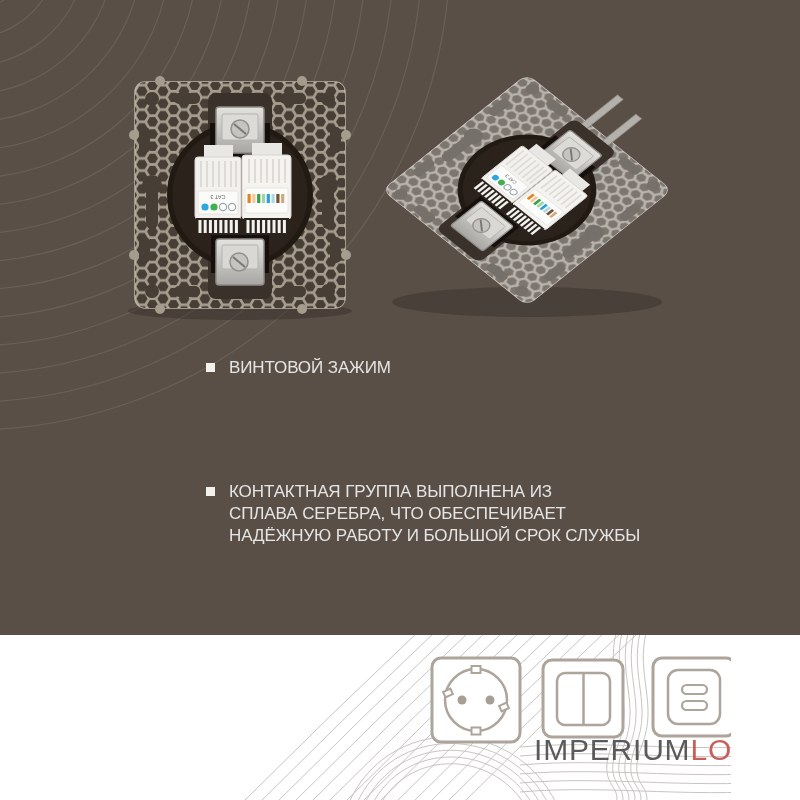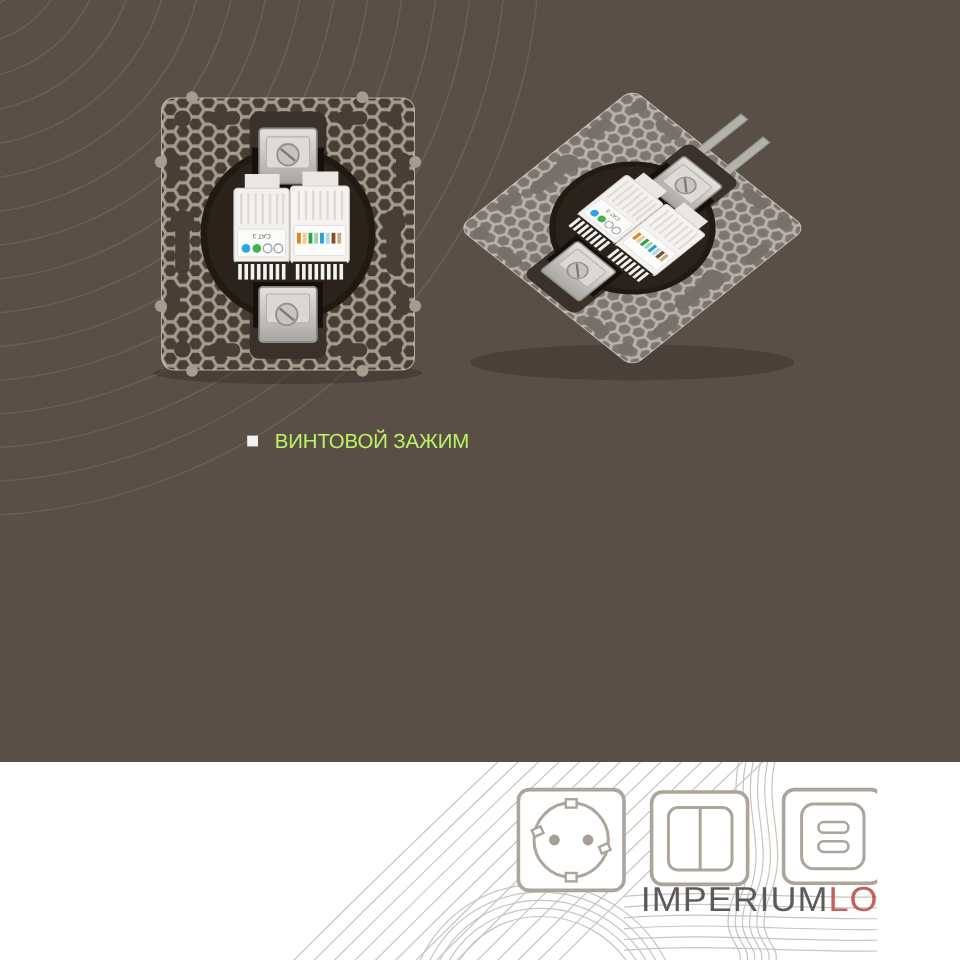--- a/index.html
+++ b/index.html
@@ -9,21 +9,21 @@
     -webkit-font-smoothing:antialiased;
   }
   .dark-section{position:absolute;left:0;top:0;width:800px;height:635px;background:#594f47;overflow:hidden;}
   .light-section{position:absolute;left:0;top:635px;width:731px;height:165px;background:#ffffff;overflow:hidden;}
   .layer{position:absolute;left:0;top:0;}
 
   
   .feature{position:absolute;left:206px;display:flex;gap:14px;}
   .feature .sq{width:9px;height:9px;background:#f3f1ee;margin-top:6px;flex:none;}
   .feature .txt{
-    font-size:17px;line-height:22px;color:#bef264;letter-spacing:-0.1px;
+    font-size:17px;line-height:22px;color:#e5e5e5;letter-spacing:-0.1px;
     white-space:pre-line;font-family:"Liberation Sans",sans-serif;
   }
   .feature-1{top:357px;}
   .feature-2{top:409px;}
   .feature-3{top:481px;}
   .brand{
     position:absolute;left:534px;top:734px;
     font-size:30px;letter-spacing:0.8px;color:#4f4e4e;opacity:0.92;
     transform:scaleY(0.96);transform-origin:left top;
   }
@@ -221,20 +221,26 @@
           <rect x="10" y="-144" width="8" height="50"></rect>
         </g>
         <use href="#mech" transform="scale(0.95)"></use>
       </g>
     </svg>
 
     <div class="feature feature-1">
       <span class="sq"></span>
       <span class="txt">ВИНТОВОЙ ЗАЖИМ</span>
     </div>
+    <div class="feature feature-3">
+      <span class="sq"></span>
+      <span class="txt">КОНТАКТНАЯ ГРУППА ВЫПОЛНЕНА ИЗ
+СПЛАВА СЕРЕБРА, ЧТО ОБЕСПЕЧИВАЕТ
+НАДЁЖНУЮ РАБОТУ И БОЛЬШОЙ СРОК СЛУЖБЫ</span>
+    </div>
   </div>
 
   <div class="light-section">
 
     <svg class="layer" width="800" height="165" viewBox="0 0 165 0 800 165" style="left:0;top:0">
 
       <g fill="none" stroke="#c9c4bf" stroke-width="1">
         <path d="M240 170 Q330 80 420 -5"></path>
           <path d="M257 170 Q347 80 437 -5"></path>
         <path d="M274 170 Q364 80 454 -5"></path>

